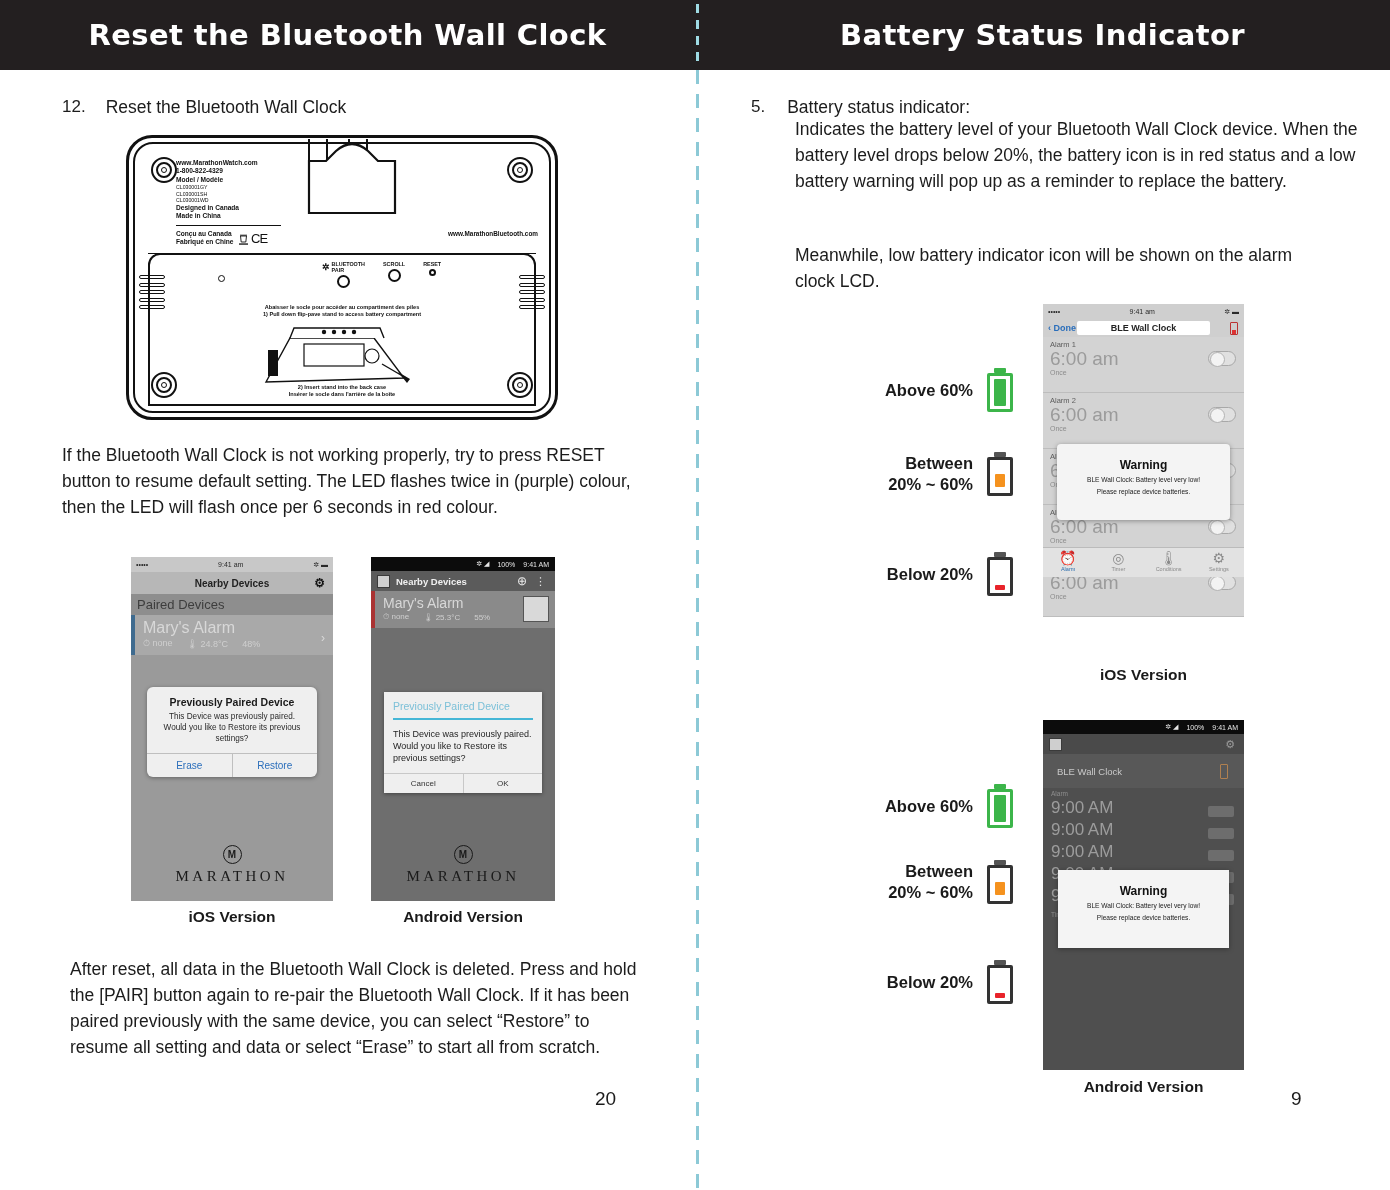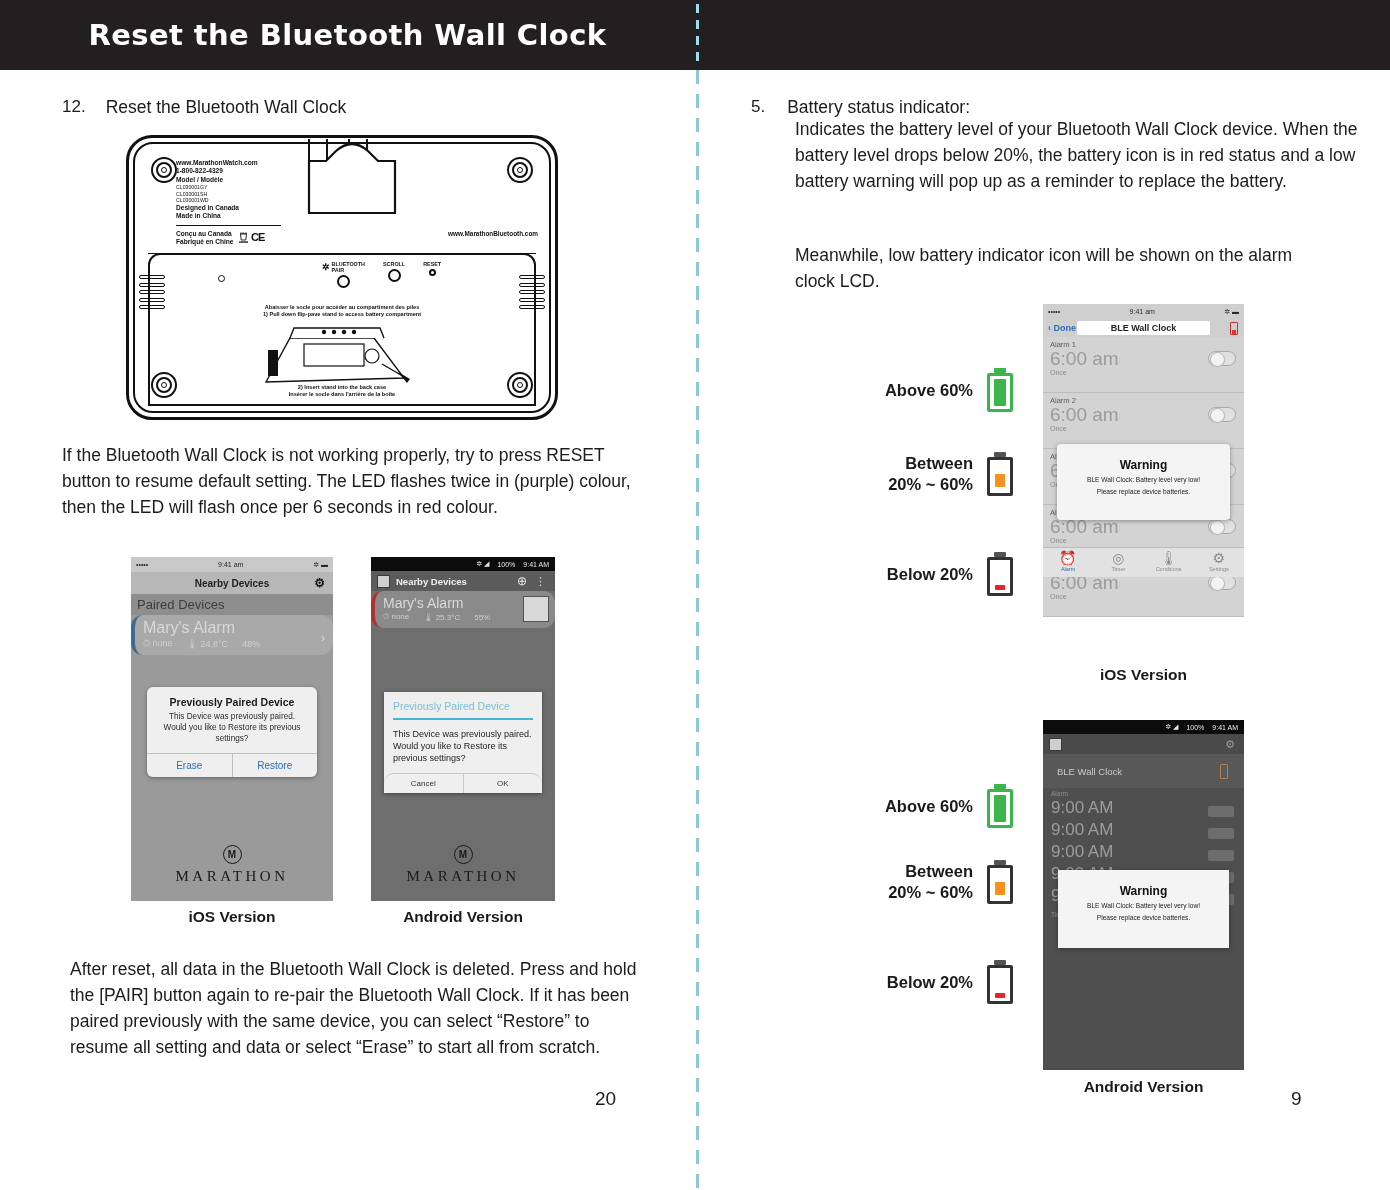--- a/index.html
+++ b/index.html
@@ -139,21 +139,21 @@
     height:15px; display:flex; align-items:center; justify-content:space-between;
     padding:0 5px; font-size:7px; color:#2a2a2a;
   }
   .ios-nav {
     height:22px; display:flex; align-items:center; justify-content:center;
     font-size:10px; font-weight:bold; color:#222; position:relative;
     background:#b7b7b7;
   }
   .ios-gear { position:absolute; right:8px; top:4px; font-size:12px; color:#111; }
   .sect-head { font-size:13px; color:#3d3d3d; padding:3px 6px; background:#8e8e8e; }
-  .device-row { background:#a9a9a9; padding:4px 6px 6px 8px; position:relative; border-left:4px solid #3f6b8f;border-radius:12px; }
+  .device-row { background:#a9a9a9; padding:4px 6px 6px 8px; position:relative; border-left:4px solid #3f6b8f; }
   .device-name { font-size:16px; color:#d8d8d8; font-family:"Liberation Sans", sans-serif; }
   .device-meta { font-size:9px; color:#cfcfcf; display:flex; gap:14px; align-items:center; margin-top:1px;}
   .chev { position:absolute; right:8px; top:16px; color:#d8d8d8; font-size:12px; }
 
   .ios-dialog {
     position:absolute; left:16px; right:16px;
     background:#efefef; border-radius:6px; overflow:hidden;
     box-shadow:0 1px 4px rgba(0,0,0,.35);
   }
   .ios-dialog .dlg-title { text-align:center; font-size:10.5px; font-weight:bold; padding:9px 6px 3px; color:#1a1a1a;}
@@ -179,21 +179,21 @@
     display:flex; align-items:center; justify-content:flex-end; gap:8px; padding-right:6px;}
   .and-bar { height:20px; background:#5b5b5b; display:flex; align-items:center; padding:0 6px; gap:6px; position:relative;}
   .and-bar .ttl { font-size:9.5px; color:#f0f0f0; font-weight:bold;}
   .and-bar .plus { position:absolute; right:28px; font-size:12px; color:#e8e8e8;}
   .and-bar .kebab { position:absolute; right:9px; font-size:11px; color:#e8e8e8; letter-spacing:0;}
   .and-icon { width:13px; height:13px; background:#cfcfcf; border:1px solid #3a3a3a; }
   .and-dialog { position:absolute; left:13px; right:13px; background:#efefef; box-shadow:0 1px 4px rgba(0,0,0,.4);}
   .and-dialog .t { font-size:10.5px; color:#7cc0d8; padding:8px 9px 6px; }
   .and-dialog .rule { height:2px; background:#45b6d6; margin:0 9px; }
   .and-dialog .b { font-size:9px; line-height:12px; color:#242424; padding:8px 9px 9px; }
-  .and-dialog .btns { display:flex; border-top:1px solid #c8c8c8;border-radius:10px; }
+  .and-dialog .btns { display:flex; border-top:1px solid #c8c8c8; }
   .and-dialog .btn { flex:1; text-align:center; font-size:8px; color:#333; padding:5px 0; }
   .and-dialog .btn + .btn { border-left:1px solid #c8c8c8; }
 
   
   .batt-row { position:absolute; display:flex; align-items:center; gap:14px; }
   .batt-label { font-size:16.5px; font-weight:bold; color:#1a1a1a; text-align:right; width:128px; line-height:21px; }
   .batt-icon { position:relative; width:26px; height:44px; }
   .batt-icon .cap { position:absolute; left:7px; top:0; width:12px; height:5px; border-radius:1px; }
   .batt-icon .shell { position:absolute; left:0; top:5px; width:26px; height:39px; border:3px solid #333; border-radius:2px; background:#fff; }
   .batt-icon .fill { position:absolute; border-radius:1px; }
@@ -228,20 +228,23 @@
   .and2-alarm .tog { position:absolute; right:10px; top:9px; width:26px; height:11px; background:#6d6d6d; border-radius:2px;}
   .page-num { position:absolute; font-size:19px; color:#1c1c1c; }
 </style>
 </head>
 <body>
 
 <div class="header-band">
   <div class="header-half">
     <div class="header-title">Reset the Bluetooth Wall Clock</div>
   </div>
+  <div class="header-half">
+    <div class="header-title">Battery Status Indicator</div>
+  </div>
 </div>
 <div class="header-divider"></div>
 <div class="page-divider"></div>
 
 <div class="page page-left">
 
   <div class="num-item" style="left:62px; top:24px;">
     <span class="num body-text">12.</span>
     <span class="body-text" style="margin-left:6px">Reset the Bluetooth Wall Clock</span>
   </div>
@@ -284,21 +287,21 @@
       <div>Conçu au Canada</div>
       <div>Fabriqué en Chine</div>
     </div>
 
     <div class="cert-marks">
       <svg width="9" height="12" viewBox="0 0 9 12">
           <path d="M1.5 3h6l-.7 6H2.2z" fill="none" stroke="#111" stroke-width="0.9"></path>
           <rect x="0" y="10.4" width="9" height="1.3" fill="#111"></rect>
           <path d="M1 2.2h7" stroke="#111" stroke-width="0.9"></path>
         </svg>
-      <span style="font-size:11px; font-weight:bold; letter-spacing:-1px;">CE</span>
+      <span style="font-size:13px; font-weight:normal; letter-spacing:-1px;">CE</span>
     </div>
 
     <div class="url-right">www.MarathonBluetooth.com</div>
 
     <div class="hook">
       <svg width="92" height="78" viewBox="0 0 92 78">
         <path d="M3 0 L3 22 M21 0 L21 22 M43 0 L43 20 M61 0 L61 20" stroke="#111" stroke-width="2" fill="none"></path>
         <path d="M3 22 L20 22 L30 12 Q46 -2 62 12 L72 22 L89 22 L89 74 L3 74 Z" fill="#fff" stroke="#111" stroke-width="2.2"></path>
       </svg>
     </div>

